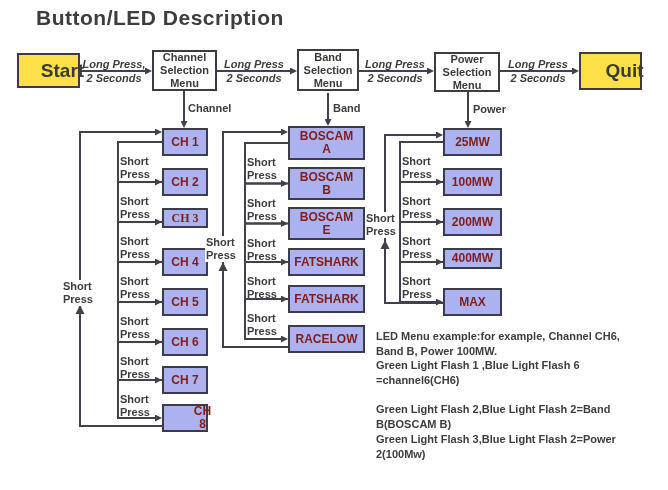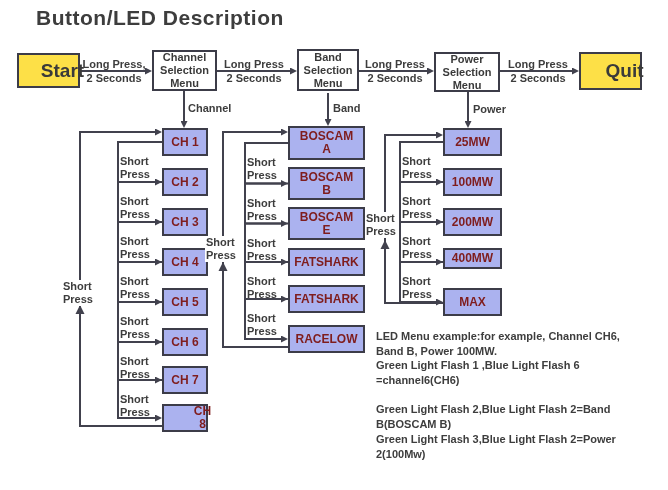--- a/index.html
+++ b/index.html
@@ -6,21 +6,21 @@
   .canvas{position:relative;width:668px;height:490px;background:#ffffff;overflow:hidden;
           font-family:"Liberation Sans", sans-serif;font-weight:bold;color:#3a3a3a;}
   .canvas svg{position:absolute;left:0;top:0;z-index:1;}
   .title{position:absolute;left:36px;top:6px;font-size:21px;color:#3d3d3d;letter-spacing:.5px;z-index:2;}
   .node{position:absolute;display:flex;align-items:center;justify-content:center;text-align:center;
         border:2px solid #3c3c48;box-sizing:border-box;white-space:pre-line;z-index:2;}
   .menu-node{background:#ffffff;font-size:11px;line-height:13px;}
   .term-node{background:#fde047;font-size:19px;padding-left:28px;}
   .opt-node{background:#abb2ef;font-size:12px;line-height:13px;color:#7f1d1d;}
   .edge-label{position:absolute;font-size:11px;line-height:13px;color:#3d3d3d;white-space:pre-line;z-index:2;}
-  .lp-label{width:70px;text-align:center;line-height:14px;}
+  .lp-label{width:70px;text-align:center;line-height:14px;font-style:italic;}
   .loop-label{background:#ffffff;padding:0 1px;z-index:3;}
   .notes{position:absolute;left:376px;top:329px;width:292px;font-size:11px;color:#3d3d3d;z-index:2;}
   .note-line{height:14.7px;line-height:14.7px;white-space:pre;}
 </style>
 </head>
 <body>
 
 <div class="canvas">
 
   <svg width="668" height="490">
@@ -113,21 +113,21 @@
       <div class="note-line">B(BOSCAM B)</div>
       <div class="note-line">Green Light Flash 3,Blue Light Flash 2=Power</div>
       <div class="note-line">2(100Mw)</div>
     </div>
 <div class="node opt-node" style="left: 162px; top: 128px; width: 46px; height: 28px;">CH 1</div>
     <div class="edge-label" style="left: 120px; top: 155px;">Short
 Press</div>
     <div class="node opt-node" style="left: 162px; top: 168px; width: 46px; height: 28px;">CH 2</div>
     <div class="edge-label" style="left: 120px; top: 195px;">Short
 Press</div>
-    <div class="node opt-node" style="left: 162px; top: 208px; width: 46px; height: 28px;">CH 3</div>
+    <div class="node opt-node" style="left: 162px; top: 208px; width: 46px; height: 20px; font-family: Liberation Serif, serif;">CH 3</div>
     <div class="edge-label" style="left: 120px; top: 235px;">Short
 Press</div>
     <div class="node opt-node" style="left: 162px; top: 248px; width: 46px; height: 28px;">CH 4</div>
     <div class="edge-label" style="left: 120px; top: 275px;">Short
 Press</div>
     <div class="node opt-node" style="left: 162px; top: 288px; width: 46px; height: 28px;">CH 5</div>
     <div class="edge-label" style="left: 120px; top: 315px;">Short
 Press</div>
     <div class="node opt-node" style="left: 162px; top: 328px; width: 46px; height: 28px;">CH 6</div>
     <div class="edge-label" style="left: 120px; top: 355px;">Short

